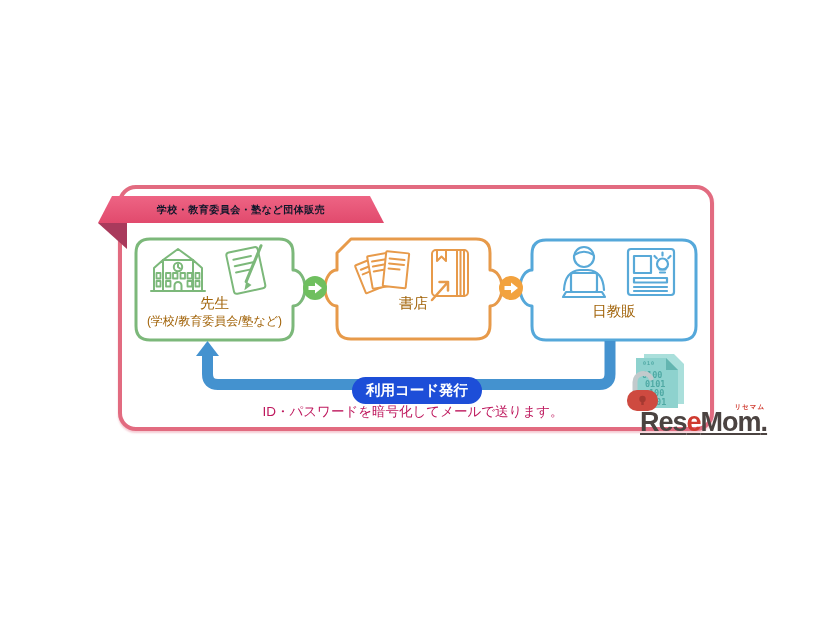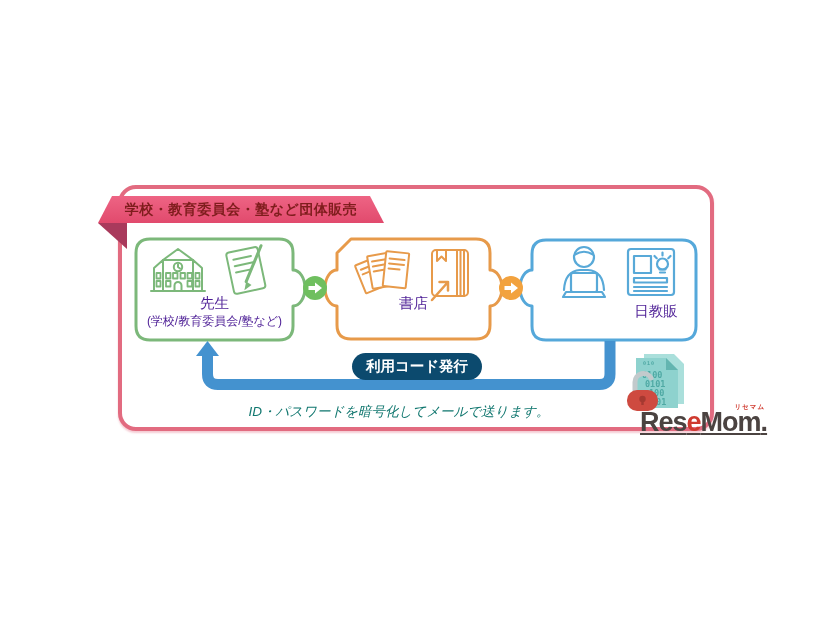--- a/index.html
+++ b/index.html
@@ -2,33 +2,33 @@
 <html><head>
 <meta charset="utf-8">
 <style>
   html,body{margin:0;padding:0;background:#fff;}
   body{font-family:"Liberation Sans","DejaVu Sans",sans-serif;}
   #stage{position:relative;width:826px;height:620px;background:#fff;overflow:hidden;}
   #card{position:absolute;left:118px;top:185px;width:588px;height:238px;
         background:#fff;border:4px solid #e26b80;border-radius:18px;
         box-shadow:0 2px 2px rgba(226,107,128,.35);}
   #diagram-svg{position:absolute;left:0;top:0;width:826px;height:620px;pointer-events:none;}
-  .txt{position:absolute;color:#4c1d95;text-align:center;white-space:nowrap;}
+  .txt{position:absolute;color:#a16207;text-align:center;white-space:nowrap;}
   #banner-label{left:108px;top:196px;width:266px;height:27px;line-height:27px;
-        color:#7f1d1d;font-size:14px;font-weight:bold;letter-spacing:.5px;}
+        color:#0f172a;font-size:10px;font-weight:bold;letter-spacing:.5px;}
   .node-title{font-size:14.5px;}
   .node-sub{font-size:12px;}
   #node1-title{left:136px;top:294px;width:157px;}
   #node1-sub{left:116px;top:313px;width:197px;}
   #node2-title{left:337px;top:294px;width:153px;font-family:Liberation Serif, serif;}
   #node2-sub{left:327px;top:313px;width:173px;}
-  #node3-title{left:532px;top:302px;width:164px;margin-left:42px;}
-  #code-pill{left:352px;top:353px;width:130px;height:27px;line-height:27px;border-radius:14px;
-        background:#0c4a6e;color:#fff;font-size:14.5px;font-weight:bold;}
-  #caption{left:204px;top:403px;width:390px;font-size:13.5px;color:#0f766e;font-style:italic;}
+  #node3-title{left:532px;top:302px;width:164px;}
+  #code-pill{left:352px;top:377px;width:130px;height:27px;line-height:27px;border-radius:14px;
+        background:#1d4ed8;color:#fff;font-size:14.5px;font-weight:bold;}
+  #caption{left:218px;top:403px;width:390px;font-size:13.5px;color:#be185d;}
   #logo{position:absolute;left:640px;top:407px;height:34px;color:#4b4341;
         font-size:27px;font-weight:bold;letter-spacing:-1px;white-space:nowrap;text-decoration:underline;}
   #logo .accent{color:#cf3a2f;}
   #logo .ruby{position:absolute;right:2px;top:-4px;font-size:6.5px;font-weight:bold;
         color:#d0392e;letter-spacing:1px;}
 </style>
 </head>
 <body>
 
 <div id="stage">

